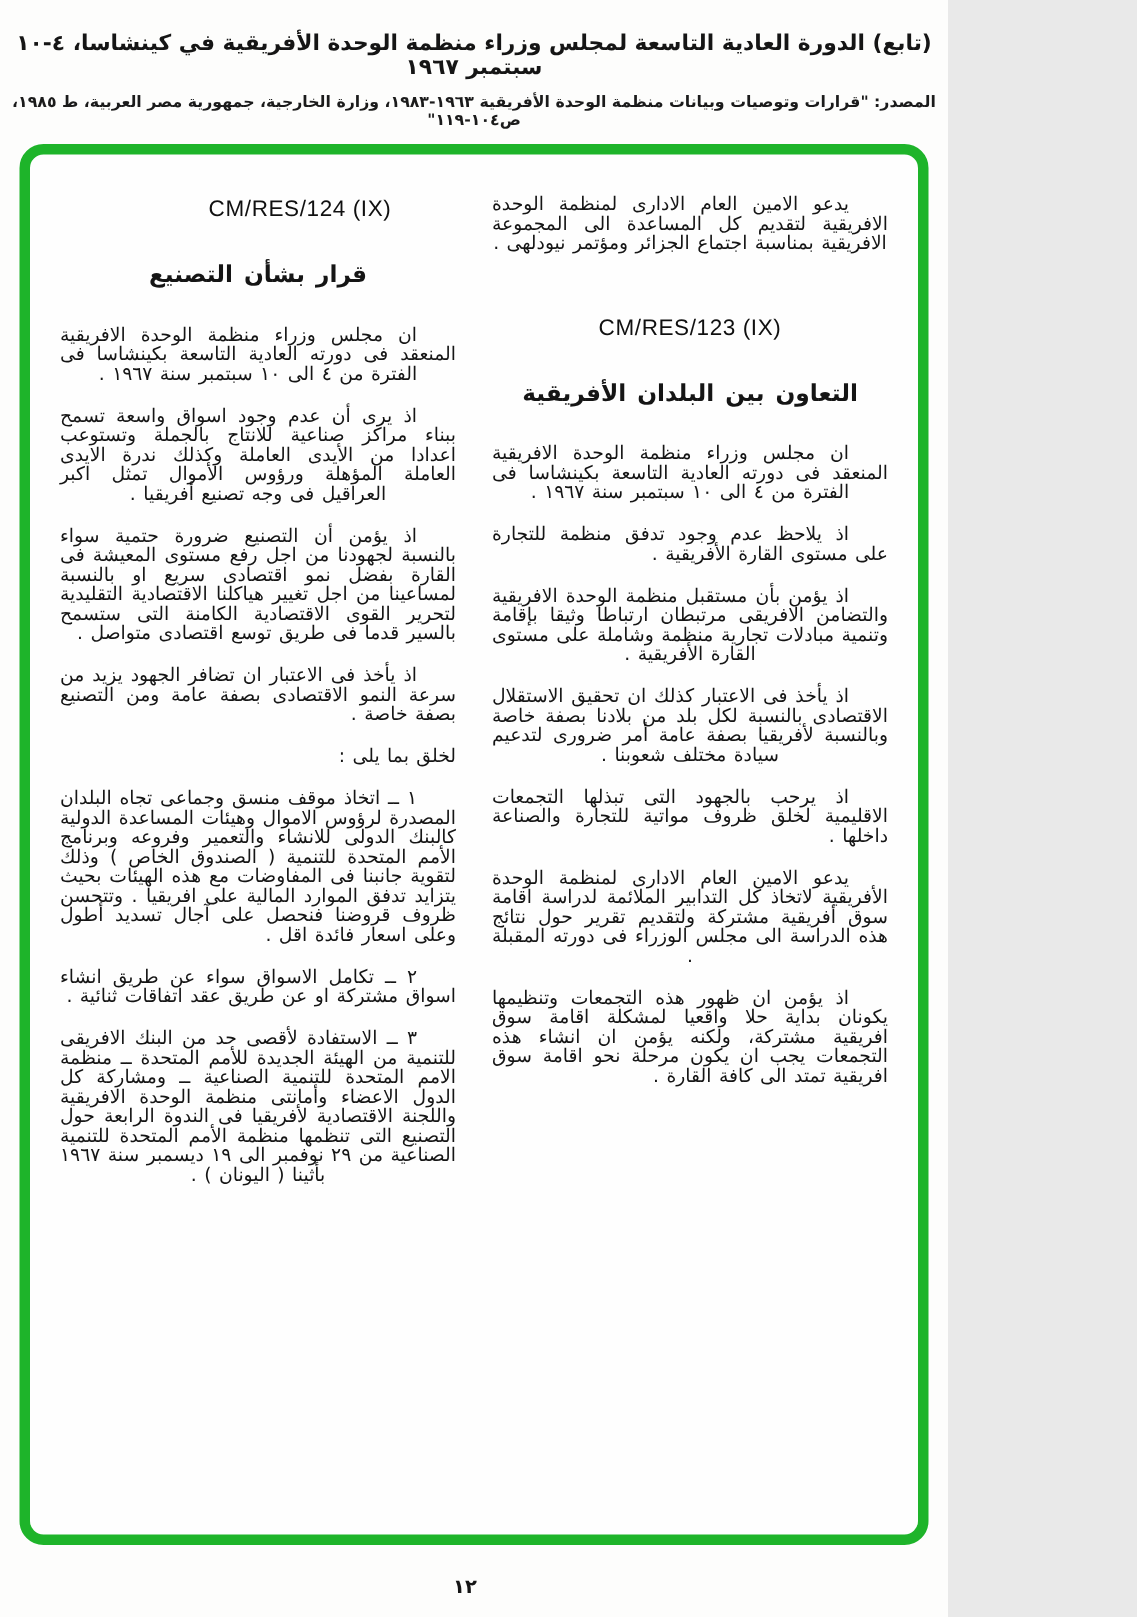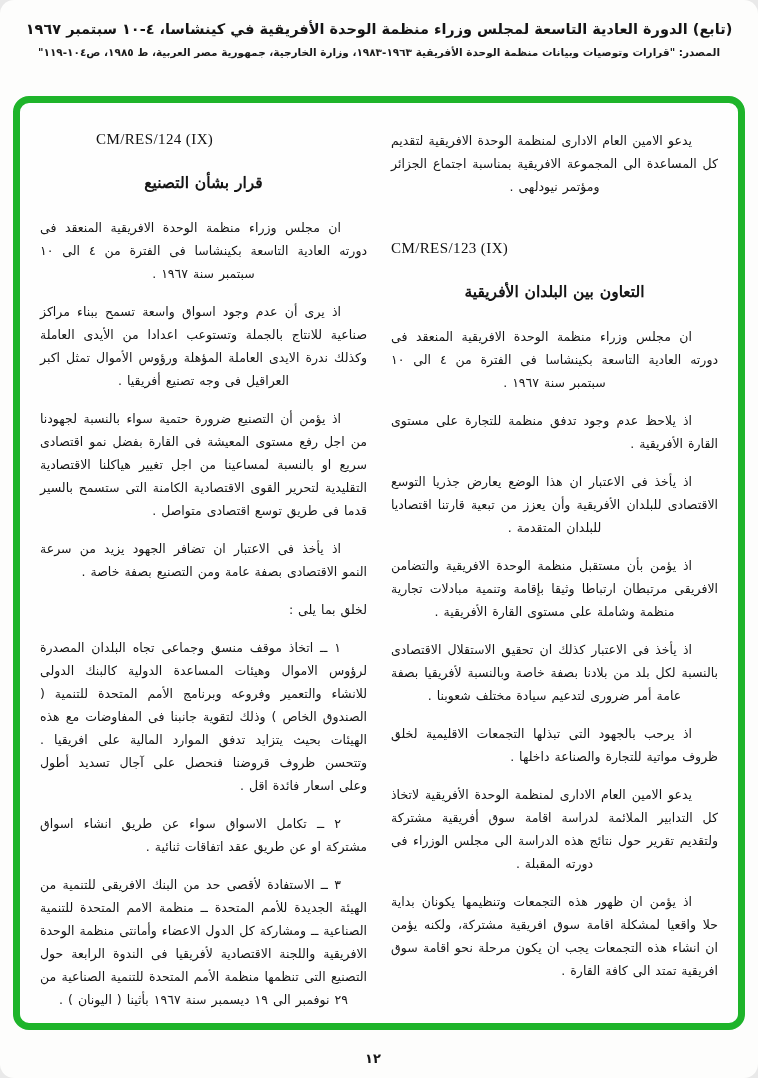--- a/index.html
+++ b/index.html
@@ -1,46 +1,46 @@
 <!DOCTYPE html>
 <html lang="ar"><head>
 <meta charset="utf-8">
 <style>
   * { box-sizing: border-box; margin: 0; padding: 0; }
   html, body { background: #e9e9e9; }
   body { width: 758px; height: 1078px; margin: 0 auto; font-family: "DejaVu Sans", sans-serif; }
   .page {
-    position: relative; width: 758px; height: 1078px;
-    background: #fdfdfc; color: #151515; overflow: hidden; border-radius: 14px;
+    position: relative; width: 632px; height: 1078px;
+    background: #fdfdfc; color: #151515; overflow: hidden;
   }
   
   .hdr { direction: rtl; text-align: center; padding-top: 21px; }
   .hdr-l1 { font-size: 14.5px; font-weight: bold; letter-spacing: 0; }
   .hdr-l2 { font-size: 10.5px; font-weight: bold; margin-top: 9px; color: #1b1b1b; }
   
   .green-box {
     position: absolute; left: 13px; right: 13px; top: 96px; bottom: 48px;
     border: 7px solid #1eb42a; border-radius: 16px;
     padding: 26px 20px 14px 20px; background: #fefefe; overflow: hidden;
   }
   .columns { display: flex; direction: rtl; gap: 24px; height: 100%; }
   .col { flex: 1 1 0; direction: rtl; min-width: 0; }
   
   .rescode {
-    font-family: Liberation Serif, serif;
-    direction: ltr; text-align: left; font-size: 15px; letter-spacing: .4px;
+    font-family: Liberation Sans, sans-serif;
+    direction: ltr; text-align: center; font-size: 15px; letter-spacing: .4px;
     color: #101010;
   }
   .col-left .rescode { padding-left: 56px; margin-top: 2px; }
   .res-title {
     font-size: 15.5px; font-weight: bold; text-align: center;
-    margin: 26px 0 24px; word-spacing: 2px; font-family: Liberation Serif, serif;
+    margin: 26px 0 24px; word-spacing: 2px;
   }
   p.body {
-    font-size: 12.5px; line-height: 23px; text-align: justify;
+    font-size: 12.5px; line-height: 13px; text-align: justify;
     text-indent: 26px; margin: 0 0 15px; word-spacing: 1px;
   }
   p.body.no-indent { text-indent: 0; }
   p.body.center-last { text-align-last: center; }
   .intro-gap { margin-bottom: 42px !important; }
   .code-gap { margin-bottom: 16px; }
   
   .footer {
     position: absolute; bottom: 12px; left: 0; right: 12px;
     text-align: center; font-size: 13px; font-weight: bold; direction: rtl;
@@ -58,21 +58,20 @@
 
   <div class="green-box" style="border-color: rgb(30, 180, 42);">
     <div class="columns">
 
       <section class="col col-right">
         <p class="body center-last intro-gap">يدعو الامين العام الادارى لمنظمة الوحدة الافريقية لتقديم كل المساعدة الى المجموعة الافريقية بمناسبة اجتماع الجزائر ومؤتمر نيودلهى .</p>
         <div class="rescode code-gap">CM/RES/123 (IX)</div>
         <h2 class="res-title">التعاون بين البلدان الأفريقية</h2>
         <p class="body center-last">ان مجلس وزراء منظمة الوحدة الافريقية المنعقد فى دورته العادية التاسعة بكينشاسا فى الفترة من ٤ الى ١٠ سبتمبر سنة ١٩٦٧ .</p>
         <p class="body">اذ يلاحظ عدم وجود تدفق منظمة للتجارة على مستوى القارة الأفريقية .</p>
-        <p class="body center-last">اذ يأخذ فى الاعتبار ان هذا الوضع يعارض جذريا التوسع الاقتصادى للبلدان الأفريقية وأن يعزز من تبعية قارتنا اقتصاديا للبلدان المتقدمة .</p>
         <p class="body center-last">اذ يؤمن بأن مستقبل منظمة الوحدة الافريقية والتضامن الافريقى مرتبطان ارتباطا وثيقا بإقامة وتنمية مبادلات تجارية منظمة وشاملة على مستوى القارة الأفريقية .</p>
         <p class="body center-last">اذ يأخذ فى الاعتبار كذلك ان تحقيق الاستقلال الاقتصادى بالنسبة لكل بلد من بلادنا بصفة خاصة وبالنسبة لأفريقيا بصفة عامة أمر ضرورى لتدعيم سيادة مختلف شعوبنا .</p>
         <p class="body">اذ يرحب بالجهود التى تبذلها التجمعات الاقليمية لخلق ظروف مواتية للتجارة والصناعة داخلها .</p>
         <p class="body center-last">يدعو الامين العام الادارى لمنظمة الوحدة الأفريقية لاتخاذ كل التدابير الملائمة لدراسة اقامة سوق أفريقية مشتركة ولتقديم تقرير حول نتائج هذه الدراسة الى مجلس الوزراء فى دورته المقبلة .</p>
         <p class="body">اذ يؤمن ان ظهور هذه التجمعات وتنظيمها يكونان بداية حلا واقعيا لمشكلة اقامة سوق افريقية مشتركة، ولكنه يؤمن ان انشاء هذه التجمعات يجب ان يكون مرحلة نحو اقامة سوق افريقية تمتد الى كافة القارة .</p>
       </section>
 
       <section class="col col-left">
         <div class="rescode">CM/RES/124 (IX)</div>
         <h2 class="res-title">قرار بشأن التصنيع</h2>

